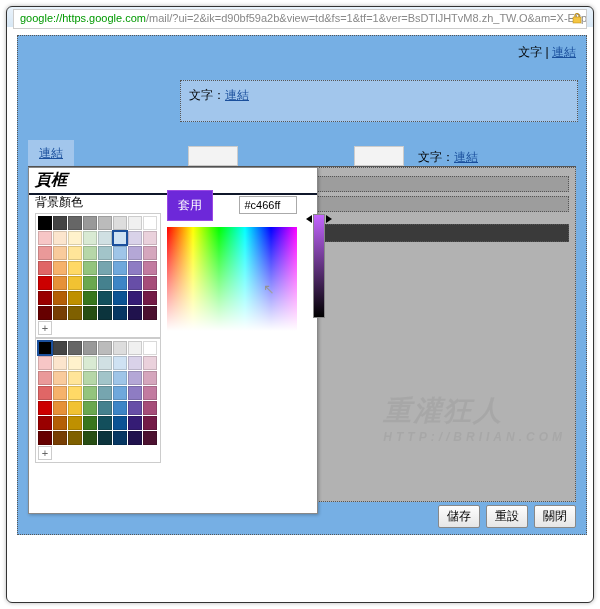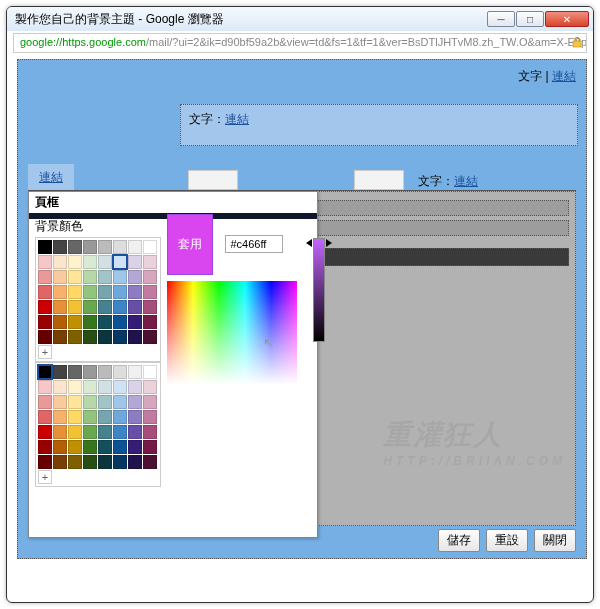--- a/index.html
+++ b/index.html
@@ -38,51 +38,44 @@
   .rowbar.dark { background:#3a3a3a; height:18px; margin-top:12px; }
 
   .watermark { position:absolute; right:20px; bottom:90px; color:#999; font-size:28px; font-weight:bold; opacity:.4; letter-spacing:2px; pointer-events:none; font-style:italic;}
   .watermark small{display:block;font-size:12px;letter-spacing:4px;}
 
   .footer { position:absolute; right:10px; bottom:6px; display:flex; gap:6px; }
   .btn { font-size:12px; padding:2px 8px; background:linear-gradient(#fdfdfd,#e6e6e6); border:1px solid #888; border-radius:2px; }
 
   
   .panel { position:absolute; left:10px; top:131px; width:290px; bottom:20px; background:#fff; border:1px solid #888; border-top:1px solid #888; box-shadow:1px 1px 3px rgba(0,0,0,.25); z-index:5; overflow:visible; }
-  .panel-head { font-size:12px; font-weight:bold; padding:2px 6px; border-bottom:6px solid #0f172a; }
+  .panel-head { font-size:16px; font-weight:bold; padding:2px 6px; border-bottom:2px solid #0f172a;font-style:italic; }
   .panel-body { position:absolute; top:20px; left:0; right:0; bottom:0; overflow:hidden; padding:4px 6px; }
   .section-label { font-size:12px; margin:2px 0 2px; }
   .swatch-block { border:1px solid #ccc; width:126px; padding:2px; display:grid; grid-template-columns:repeat(8,14px); grid-auto-rows:14px; gap:1px; position:relative; }
   .sw { width:14px; height:14px; border:1px solid rgba(0,0,0,.15); }
   .sw.sel { outline:2px solid #1a4f9c; outline-offset:-1px; position:relative;}
   .plusrow { grid-column: 1 / -1; display:flex; }
   .plus { width:14px;height:14px;border:1px solid #ccc; font-size:11px; text-align:center; line-height:12px; color:#666; }
 
   .picker { position:absolute; left:138px; top:22px; width:158px; height:140px; }
-  .picker .apply { display:inline-block; background:#d946ef; color:#fff; font-size:12px; padding:21px 10px; border:1px solid #9a48e4; }
-  .picker .hex { display:inline-block; background:#fff; border:1px solid #aaa; font-size:11px; padding:2px 4px; margin-left:8px; width:58px; }
+  .picker .apply { display:inline-block; background:#6d28d9; color:#fff; font-size:12px; padding:6px 10px; border:1px solid #9a48e4; }
+  .picker .hex { display:inline-block; background:#fff; border:1px solid #aaa; font-size:11px; padding:2px 4px; margin-left:22px; width:58px; }
   .picker .area { margin-top:6px; width:130px; height:104px; position:relative; background:linear-gradient(to right,#f00,#ff0,#0f0,#0ff,#00f,#f0f); }
   .picker .area::after{content:"";position:absolute;inset:0;background:linear-gradient(to bottom, rgba(255,255,255,0) 0%, #fff 100%);}
   .picker .cursor { position:absolute; left:96px; top:54px; font-size:14px; color:#000; pointer-events:none; }
   .huebar { position:absolute; right:0; top:24px; width:12px; height:104px; background:linear-gradient(#c466ff,#000); border:1px solid #888;}
   .tri { position:absolute; width:0;height:0;border-top:4px solid transparent;border-bottom:4px solid transparent; }
   .tri.l{left:-8px;top:0;border-right:6px solid #000;}
   .tri.r{right:-8px;top:0;border-left:6px solid #000;}
 </style>
 </head>
 <body>
 
 <div class="window">
-  <div class="titlebar">
-    <span>製作您自己的背景主題 - Google 瀏覽器</span>
-    <span class="spacer"></span>
-    <div class="winbtn">─</div>
-    <div class="winbtn">□</div>
-    <div class="winbtn close">✕</div>
-  </div>
 
   <div class="urlbar">
     <span style="color:#090">google://</span><span style="color:#090">https.google.com</span><span class="rest">/mail/?ui=2&amp;ik=d90bf59a2b&amp;view=td&amp;fs=1&amp;tf=1&amp;ver=BsDTlJHTvM8.zh_TW.O&amp;am=X-E8p8D_c</span>
     <svg class="lock" viewBox="0 0 12 12">
         <rect x="2" y="5" width="8" height="6" fill="#f4c542" stroke="#b8860b" stroke-width=".5"></rect>
         <path d="M4 5 V3.5 a2 2 0 0 1 4 0 V5" fill="none" stroke="#b8860b" stroke-width="1.2"></path>
       </svg>
   </div>
 
   <div class="content">

